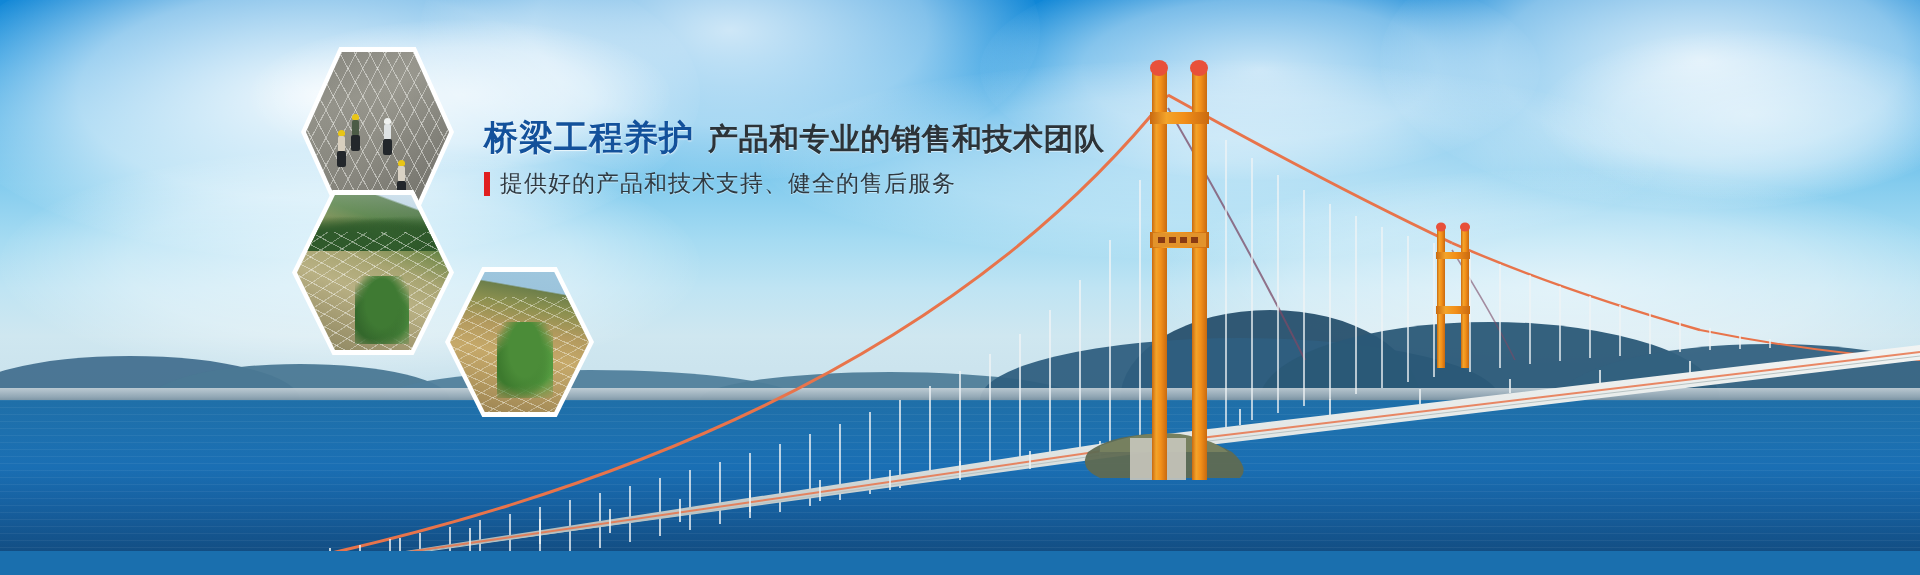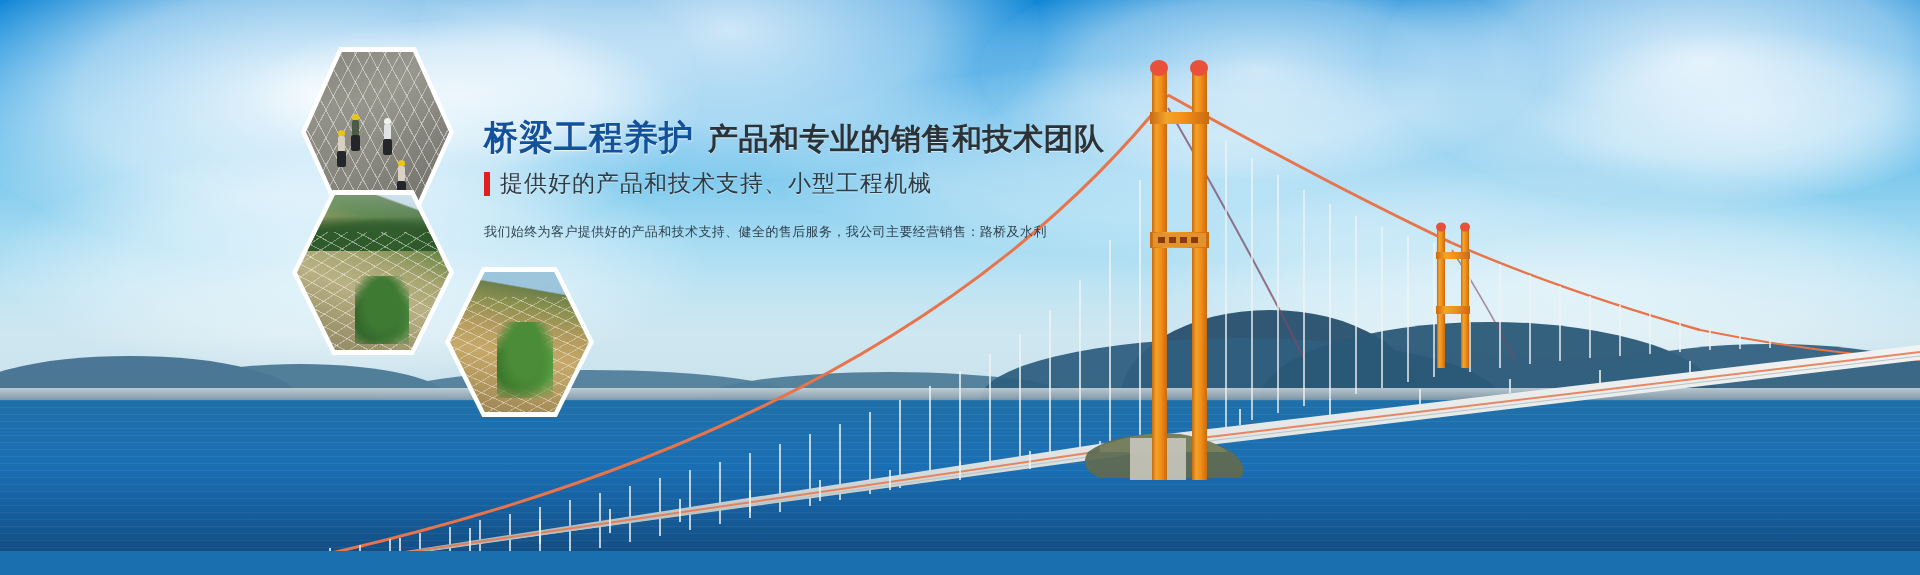--- a/index.html
+++ b/index.html
@@ -425,21 +425,20 @@
   </div>
 
   <div class="copy">
 
     <div class="headline">
       <span class="h-blue">桥梁工程养护</span><span class="h-grey">产品和专业的销售和技术团队</span>
     </div>
 
     <div class="subline">
       <span class="redbar"></span>
-      <span class="sub-text">提供好的产品和技术支持、小型工程机械</span>
+      <span class="sub-text">提供好的产品和技术支持、健全的售后服务</span>
     </div>
 
     <div class="desc">
-      <p>我们始终为客户提供好的产品和技术支持、健全的售后服务，我公司主要经营销售：路桥及水利</p>
     </div>
 
   </div>
 </div>
 
 </body></html>

